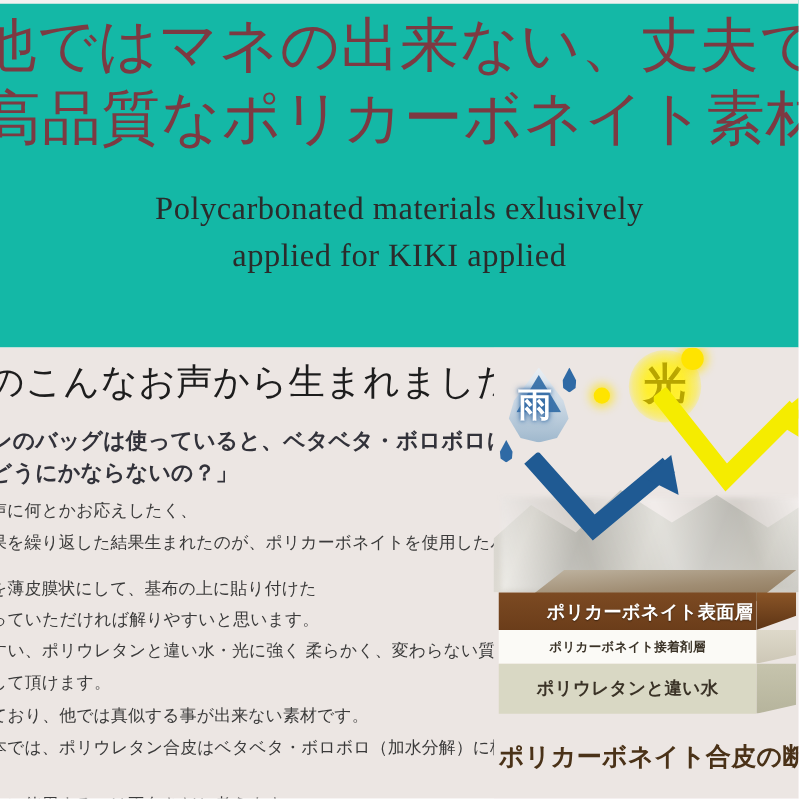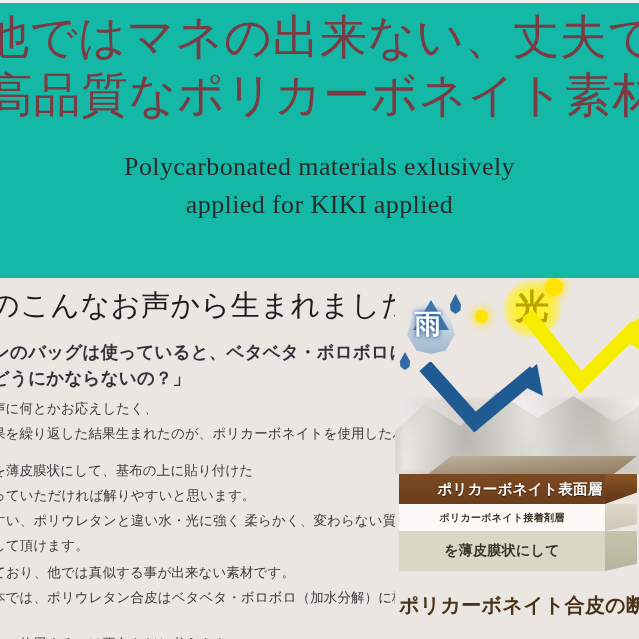--- a/index.html
+++ b/index.html
@@ -414,21 +414,21 @@
           <span class="layer-label">ポリカーボネイト表面層</span>
         </div>
         <div id="layer-1-side"></div>
 
         <div class="layer" id="layer-2">
           <span class="layer-label">ポリカーボネイト接着剤層</span>
         </div>
         <div id="layer-2-side"></div>
 
         <div class="layer" id="layer-3">
-          <span class="layer-label">を薄皮膜状にして</span>
+          <span class="layer-label">ポリウレタンと違い水</span>
         </div>
         <div id="layer-3-side"></div>
       </div>
 
       <div id="block-caption">ポリカーボネイト合皮の断</div>
     </div>
 
   </div>
 </div>
 

